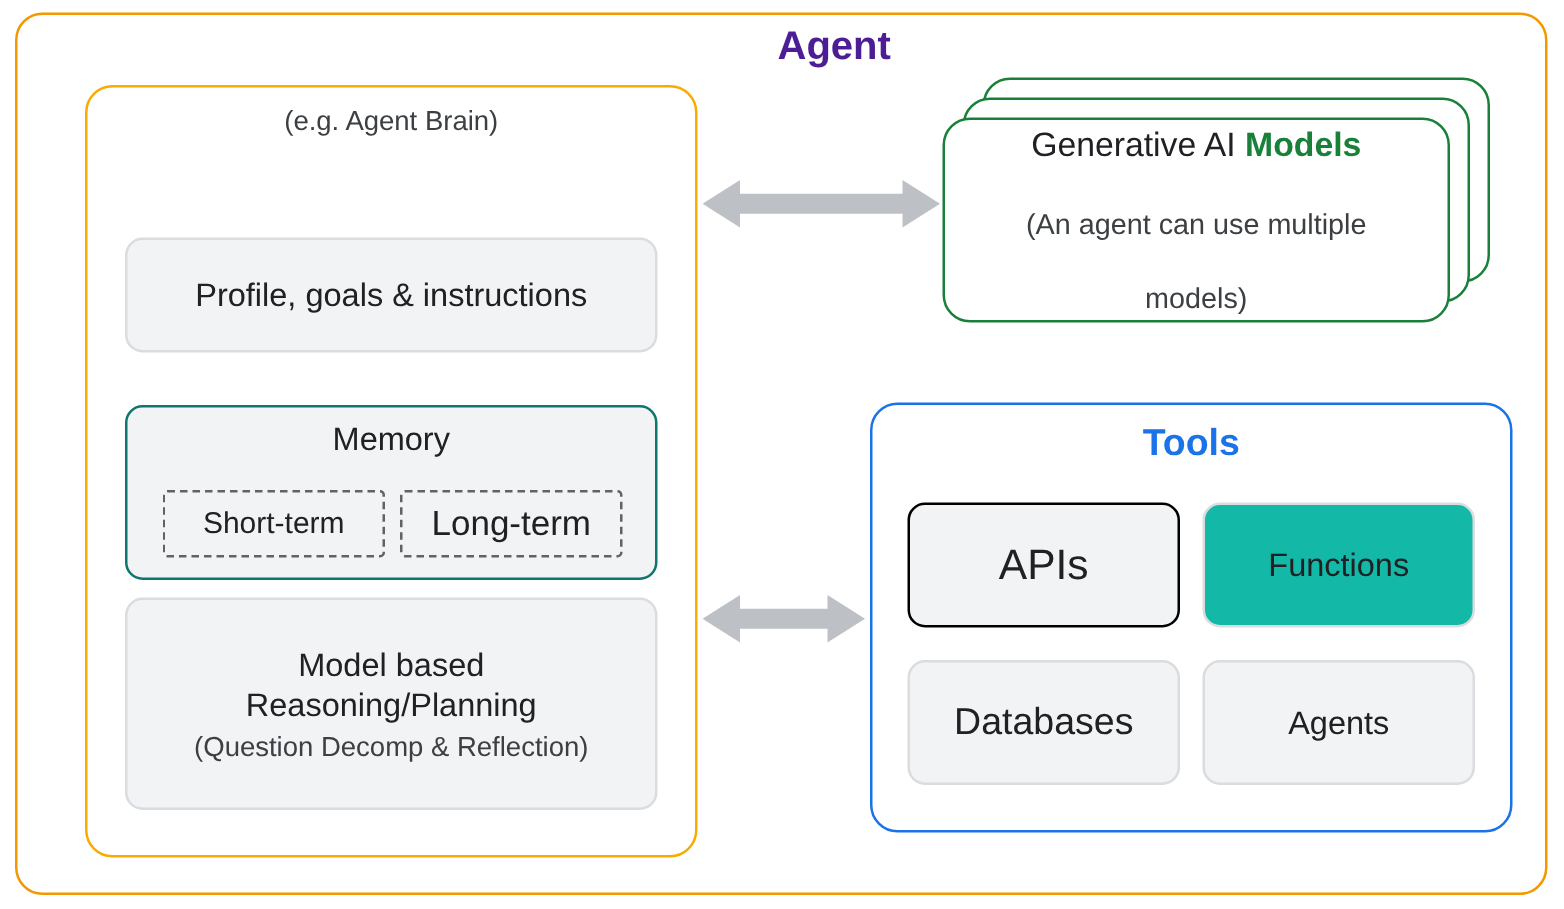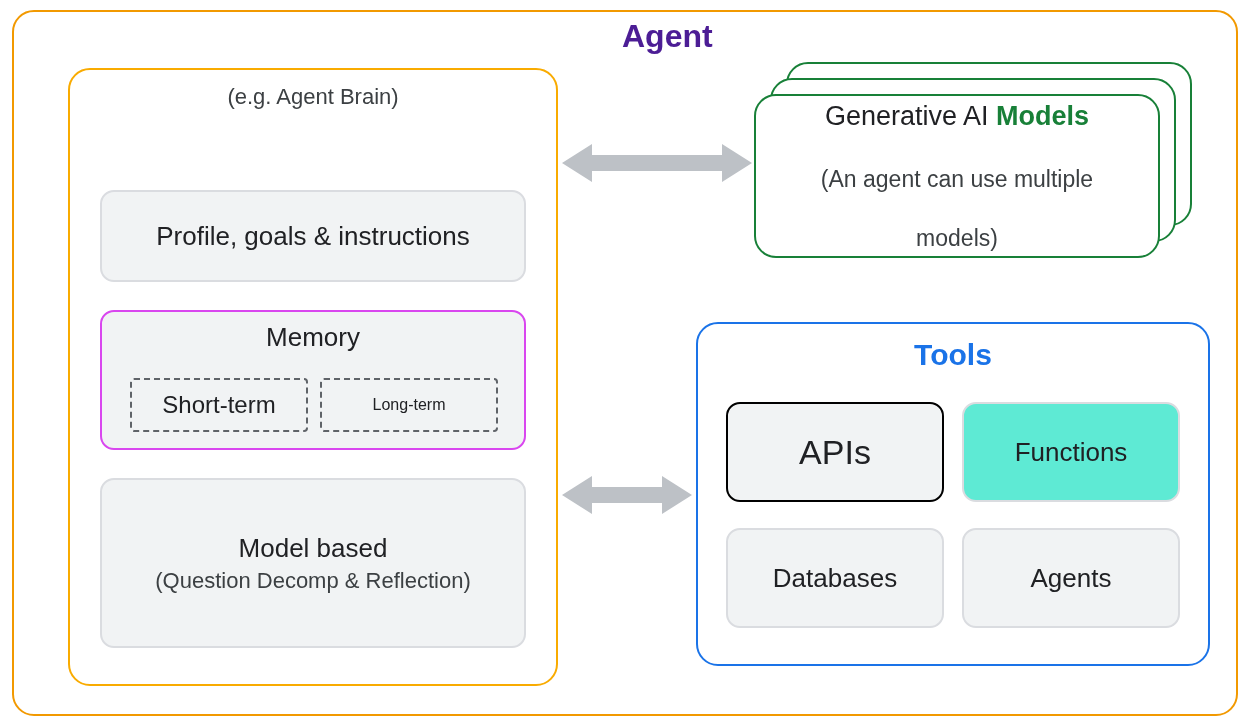--- a/index.html
+++ b/index.html
@@ -47,33 +47,34 @@
 </div>
 
 <div class="box center-text" style="left:68px; top:82px; width:490px;">
   <div style="font-size:22px; color:#3c4043; margin-top:2px;">(e.g. Agent Brain)</div>
 </div>
 
 <div class="box pill center-text" style="left:100px; top:190px; width:426px; height:92px; border:2px solid #dadce0; background:#f1f3f4; font-size:26px;">
   <span>Profile, goals &amp; instructions</span>
 </div>
 
-<div class="box pill" style="left:100px; top:310px; width:426px; height:140px; border:2px solid #d946ef; background:#f1f3f4;">
+<div class="box pill" style="left:100px; top:324px; width:426px; height:140px; border:2px solid #0f766e; background:#f1f3f4;">
   <div class="center-text" style="position:absolute; left:0; top:10px; width:100%; font-size:26px;">Memory</div>
 
   <div class="box center-text" style="left:28px; top:66px; width:178px; height:54px; border:2px dashed #5f6368; border-radius:4px; font-size:24px;">
     <span>Short-term</span>
   </div>
-  <div class="box center-text" style="left:218px; top:66px; width:178px; height:54px; border:2px dashed #5f6368; border-radius:4px; font-size:16px;">
+  <div class="box center-text" style="left:218px; top:66px; width:178px; height:54px; border:2px dashed #5f6368; border-radius:4px; font-size:28px;">
     <span>Long-term</span>
   </div>
 </div>
 
 <div class="box pill center-text" style="left:100px; top:478px; width:426px; height:170px; border:2px solid #dadce0; background:#f1f3f4;">
   <div style="font-size:26px; line-height:1.25;">Model based</div>
+  <div style="font-size:26px; line-height:1.25;">Reasoning/Planning</div>
   <div style="font-size:22px; color:#3c4043; margin-top:4px;">(Question Decomp &amp; Reflection)</div>
 </div>
 
 <div class="box rounded" style="left:786px; top:62px; width:406px; height:164px; border:2px solid #188038; background:#fff;"></div>
 <div class="box rounded" style="left:770px; top:78px; width:406px; height:164px; border:2px solid #188038; background:#fff;"></div>
 <div class="box rounded center-text" style="left:754px; top:94px; width:406px; height:164px; border:2px solid #188038; background:#fff;">
   <div style="font-size:27px; color:#202124;">
     <span>Generative AI </span><span class="green-word">Models</span>
   </div>
   <div style="font-size:23px; color:#3c4043; margin-top:2px;">(An agent can use multiple</div>
@@ -82,24 +83,24 @@
 
 <div class="box rounded" style="left:696px; top:322px; width:514px; height:344px; border:2px solid #1a73e8; background:#fff;">
 </div>
 <div class="box center-text" style="left:696px; top:338px; width:514px; font-size:30px; font-weight:600; color:#1a73e8;">
   <span>Tools</span>
 </div>
 
 <div class="box pill center-text" style="left:726px; top:402px; width:218px; height:100px; border:2px solid #000000; background:#f1f3f4; font-size:34px;">
   <span>APIs</span>
 </div>
-<div class="box pill center-text" style="left:962px; top:402px; width:218px; height:100px; border:2px solid #dadce0; background:#5eead4; font-size:26px;">
+<div class="box pill center-text" style="left:962px; top:402px; width:218px; height:100px; border:2px solid #dadce0; background:#14b8a6; font-size:26px;">
   <span>Functions</span>
 </div>
-<div class="box pill center-text" style="left:726px; top:528px; width:218px; height:100px; border:2px solid #dadce0; background:#f1f3f4; font-size:26px;">
+<div class="box pill center-text" style="left:726px; top:528px; width:218px; height:100px; border:2px solid #dadce0; background:#f1f3f4; font-size:30px;">
   <span>Databases</span>
 </div>
 <div class="box pill center-text" style="left:962px; top:528px; width:218px; height:100px; border:2px solid #dadce0; background:#f1f3f4; font-size:26px;">
   <span>Agents</span>
 </div>
 
 <svg class="box" style="left:562px; top:138px; width:190px; height:50px;" viewBox="0 0 190 50">
   <g fill="#bdc1c6">
     <polygon points="0,25 30,6 30,17 160,17 160,6 190,25 160,44 160,33 30,33 30,44"></polygon>
   </g>

